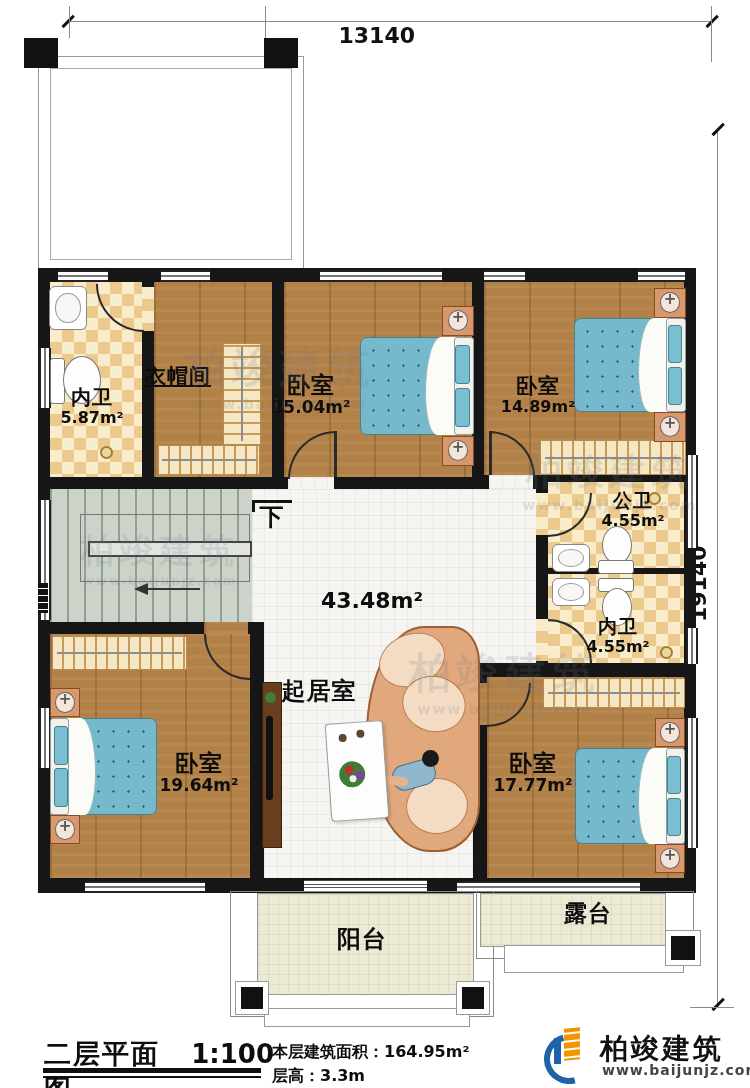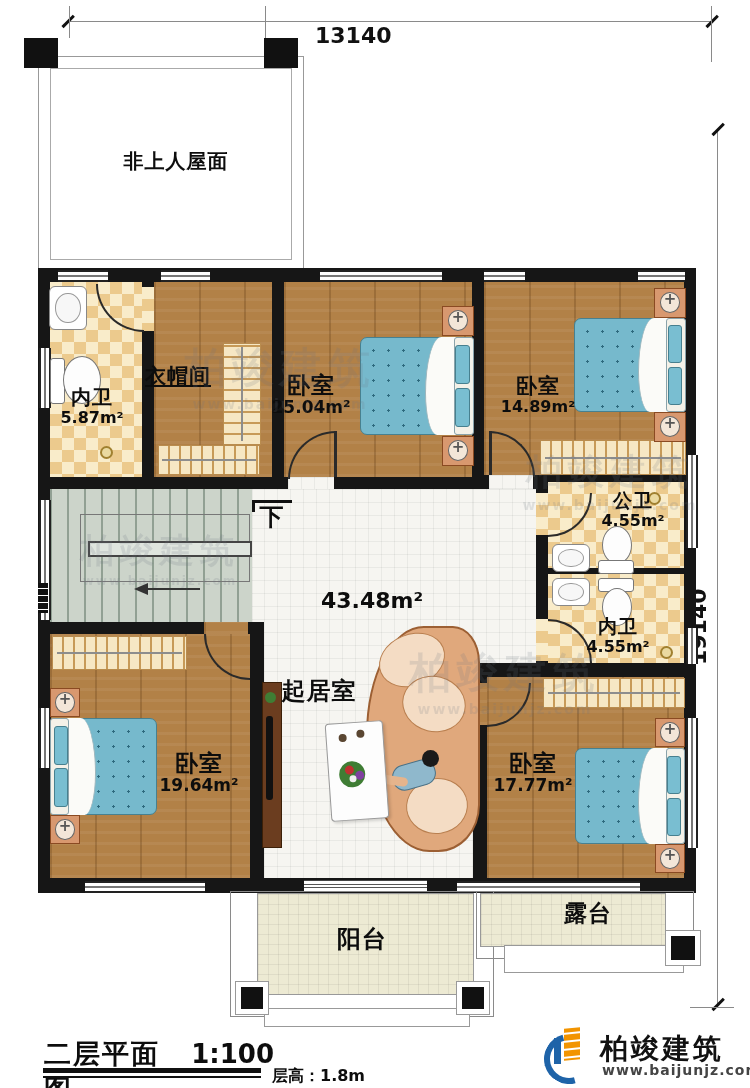--- a/index.html
+++ b/index.html
@@ -67,21 +67,21 @@
   .rlabel .ar{display:block;letter-spacing:0;}
   
   .wm{position:absolute;color:#6d7582;opacity:.17;font-weight:bold;text-align:center;pointer-events:none;z-index:40;}
   .wm .l1{display:block;font-size:42px;letter-spacing:6px;}
   .wm .l2{display:block;font-size:14px;letter-spacing:2px;}
   .thinline{position:absolute;background:#8a8a8a;}
   .tick{position:absolute;width:16px;height:2.5px;background:#111;transform:rotate(-45deg);}
   .outline{position:absolute;border:1.5px solid #999;background:transparent;}
   .col{position:absolute;background:#111;}
   .col.framed{border:5px solid #fff;outline:1.5px solid #999;}
-  .dimtext{position:absolute;font-weight:bold;font-size:22px;color:#111;text-align:left;}
+  .dimtext{position:absolute;font-weight:bold;font-size:22px;color:#111;text-align:right;}
 </style>
 </head>
 <body>
 
 <div id="canvas">
 
   <div class="thinline" style="left:68px;top:21px;width:644px;height:1px;"></div>
   <div class="tick" style="left:60px;top:20px;"></div>
   <div class="tick" style="left:704px;top:20px;"></div>
   <div class="thinline" style="left:69px;top:6px;width:1px;height:32px;"></div>
@@ -92,23 +92,20 @@
   <div class="thinline" style="left:717px;top:130px;width:1px;height:876px;"></div>
   <div class="tick" style="left:710px;top:128px;"></div>
   <div class="tick" style="left:710px;top:1003px;"></div>
   <div class="thinline" style="left:690px;top:1007px;width:44px;height:1px;"></div>
   <div class="dimtext" style="left:686px;top:545px;width:26px;height:120px;writing-mode:vertical-rl;transform:rotate(180deg);">19140</div>
 
   <div class="outline" style="left:38px;top:56px;width:264px;height:214px;"></div>
   <div class="outline" style="left:50px;top:68px;width:240px;height:190px;border-width:1px;border-color:#aaa;"></div>
   <div class="col" style="left:24px;top:38px;width:34px;height:30px;"></div>
   <div class="col" style="left:264px;top:38px;width:34px;height:30px;"></div>
-  <div class="rlabel" style="left:96px;top:150px;width:160px;font-size:20px;">
-    <span class="nm">非上人屋面</span>
-  </div>
 
   <div class="abs" style="left:38px;top:268px;width:658px;height:625px;background:#161616;"></div>
 
   <div class="abs checker" style="left:50px;top:282px;width:92px;height:195px;"></div>
   <div class="abs wood" style="left:154px;top:282px;width:118px;height:195px;"></div>
   <div class="abs wood" style="left:284px;top:282px;width:188px;height:195px;"></div>
   <div class="abs wood" style="left:484px;top:282px;width:200px;height:193px;"></div>
   <div class="abs stairsbg" style="left:50px;top:489px;width:202px;height:133px;"></div>
   <div class="abs tile" style="left:252px;top:489px;width:221px;height:133px;"></div>
   <div class="abs tile" style="left:264px;top:489px;width:209px;height:389px;"></div>
@@ -332,22 +329,25 @@
     <span class="l2" style="font-size:12px;">www.baijunjz.com</span>
   </div>
 
   <div class="abs" style="left:44px;top:1036px;width:230px;display:flex;align-items:baseline;gap:12px;">
     <span style="font-size:27px;font-weight:bold;letter-spacing:2px;">二层平面图</span>
     <span style="font-size:26px;font-weight:bold;">1:100</span>
   </div>
   <div class="abs" style="left:43px;top:1068px;width:218px;height:5px;background:#111;"></div>
   <div class="abs" style="left:43px;top:1076px;width:218px;height:2px;background:#111;"></div>
 
+  <div class="abs" style="left:272px;top:1042px;font-size:16px;font-weight:bold;">
+    <span>本层建筑面积：</span><span>164.95m²</span>
+  </div>
   <div class="abs" style="left:272px;top:1066px;font-size:16px;font-weight:bold;">
-    <span>层高：</span><span>1.8m</span>
+    <span>层高：</span><span>3.3m</span>
   </div>
 
   <div class="abs" style="left:544px;top:1026px;width:50px;height:56px;">
     <div class="abs" style="left:0;top:8px;width:38px;height:38px;border:6px solid transparent;border-bottom-color:#1e63a8;border-left-color:#1e63a8;border-radius:50%;transform:rotate(30deg);"></div>
     <div class="abs" style="left:20px;top:2px;width:16px;height:32px;background:#f29400;
          background-image:linear-gradient(#fff 2px,transparent 2px);background-size:5px 8px;background-position:3px 4px;transform:skewY(-6deg);"></div>
     <div class="abs" style="left:10px;top:12px;width:7px;height:26px;background:#1e63a8;"></div>
   </div>
   <div class="abs" style="left:600px;top:1030px;font-size:28px;font-weight:900;letter-spacing:3px;color:#111;">柏竣建筑</div>
   <div class="abs" style="left:602px;top:1062px;font-size:14px;font-weight:bold;letter-spacing:1px;color:#444;">www.baijunjz.com</div>

